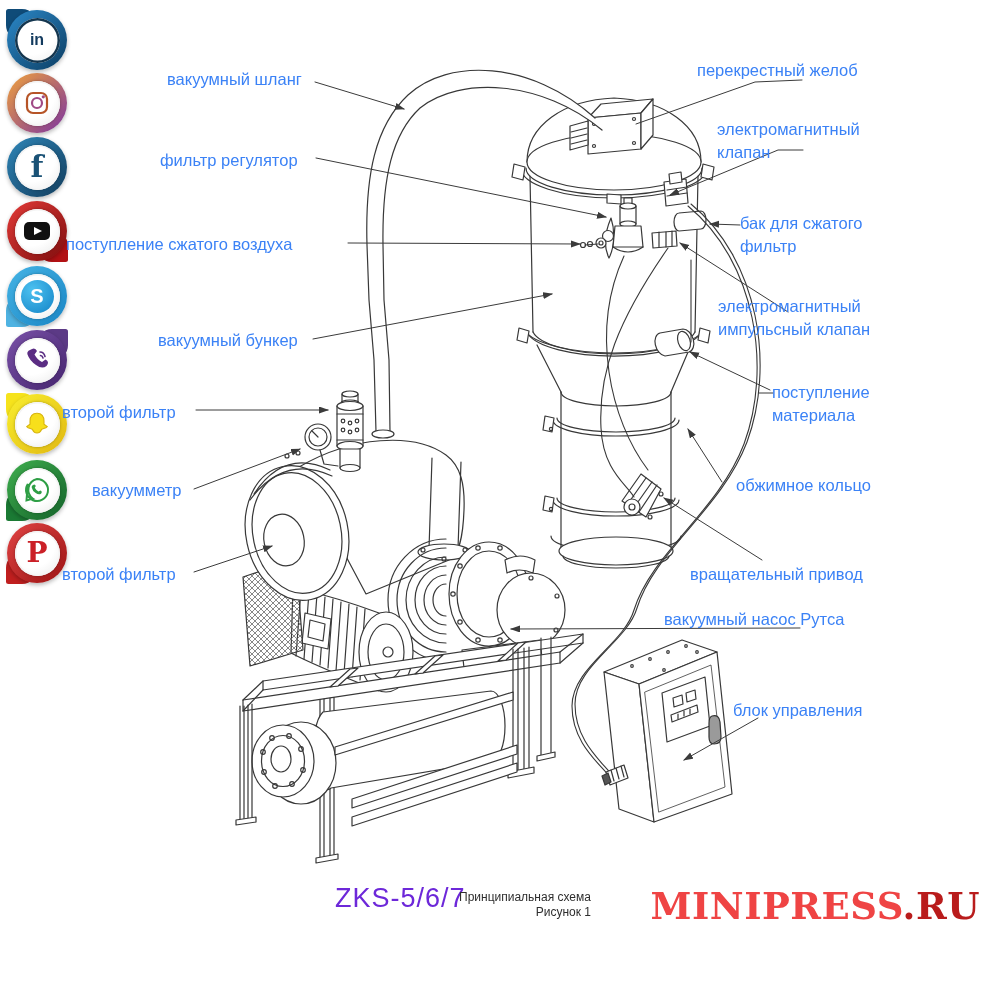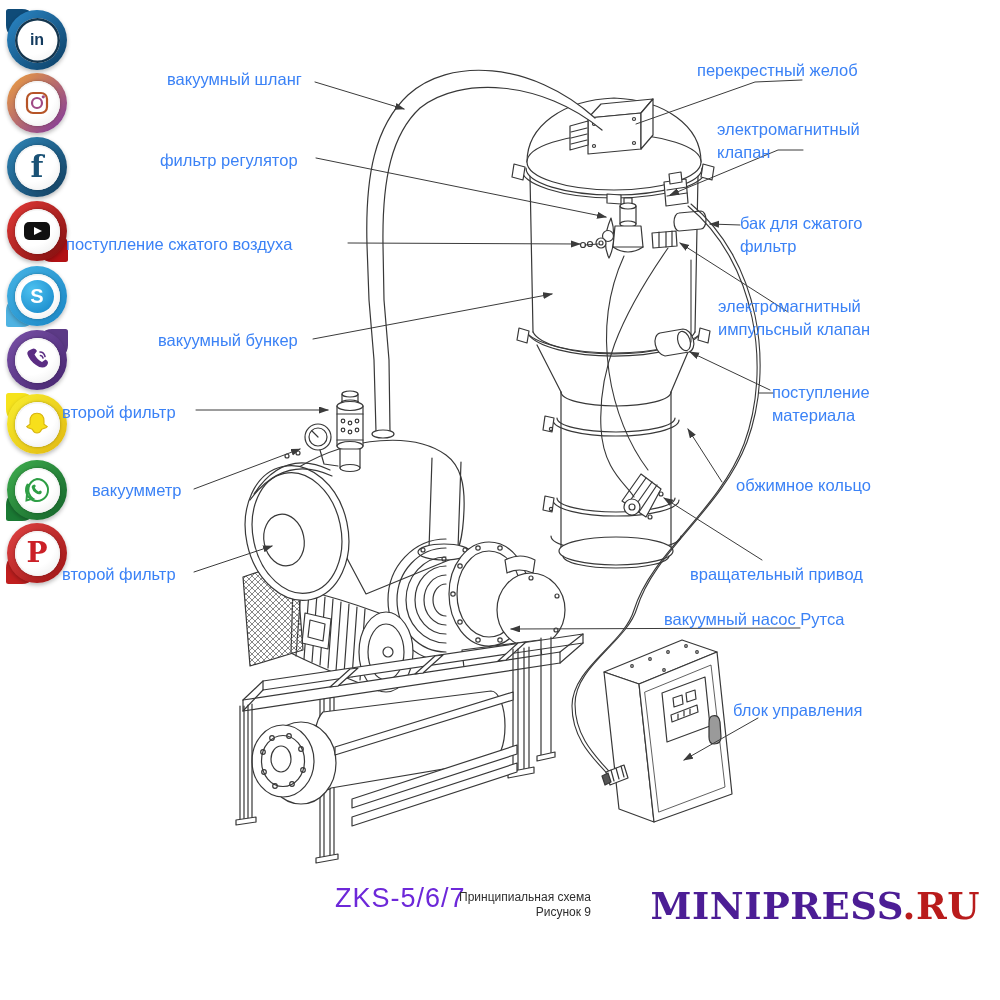--- a/index.html
+++ b/index.html
@@ -25,21 +25,21 @@
   .lbl{position:absolute;font-size:16.5px;line-height:1.38;color:#3b82f6;
        white-space:nowrap;}
   .lbl.wrap{white-space:normal;margin-top:8px;}
   
   .model{position:absolute;left:335px;top:883px;font-family:Liberation Sans, sans-serif;
          font-size:27px;color:#6d28d9;letter-spacing:1px;}
   .caption{position:absolute;left:459px;top:890px;font-size:12px;color:#2e2e2e;
            line-height:1.28;text-align:right;}
   .brand{position:absolute;right:20px;top:884px;font-family:"DejaVu Serif",serif;
          font-weight:bold;font-size:37px;letter-spacing:.5px;}
-  .brand .nm{color:#4c1d95;}
+  .brand .nm{color:#ef4444;}
   .brand .tld{color:#b91c1c;}
 </style>
 </head>
 <body>
 
 <div class="s-icon" style="top:10px;--c1:#2b88c8;--c2:#0d3e63;--ct:#0f4b78">
   <span class="tail tl"></span>
   <span class="ring">
     <span class="inner" style="box-shadow:inset 0 0 0 2.5px #14364f">
       <span class="g-txt" style="font-size:16px;color:#123a5e">in</span>
@@ -403,17 +403,17 @@
 <div class="lbl wrap" style="left:718px;top:287px;width:170px">электромагнитный импульсный клапан</div>
 <div class="lbl wrap" style="left:772px;top:373px;width:120px">поступление материала</div>
 <div class="lbl" style="left:736px;top:474px">обжимное кольцо</div>
 <div class="lbl" style="left:690px;top:563px">вращательный привод</div>
 <div class="lbl" style="left:664px;top:608px">вакуумный насос Рутса</div>
 <div class="lbl" style="left:733px;top:699px">блок управления</div>
 
 <div class="model">ZKS-5/6/7</div>
 <div class="caption">
   <div>Принципиальная схема</div>
-  <div>Рисунок 9</div>
+  <div>Рисунок 1</div>
 </div>
 <div class="brand">
   <span class="nm">MINIPRESS</span><span class="tld">.RU</span>
 </div>
 
 </body></html>

